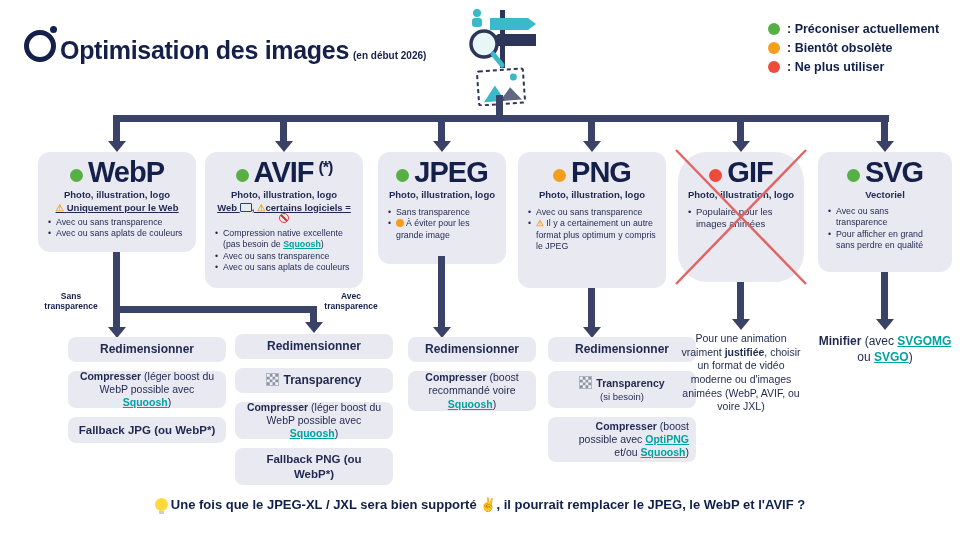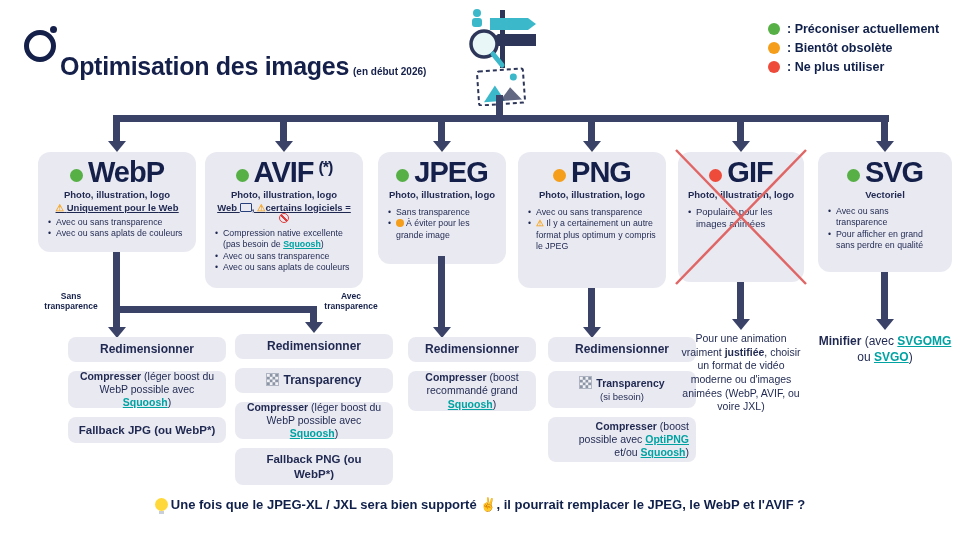--- a/index.html
+++ b/index.html
@@ -1,21 +1,21 @@
 <!DOCTYPE html>
 <html><head>
 <meta charset="utf-8">
 <style>
   html,body{margin:0;padding:0;background:#fff;}
   .canvas{position:relative;width:960px;height:540px;background:#fff;overflow:hidden;
           font-family:"Liberation Sans",sans-serif;color:#1f2850;}
   
   .logo{position:absolute;left:24px;top:30px;width:22px;height:22px;border:5px solid #15204a;border-radius:50%;}
   .logo-dot{position:absolute;left:50px;top:26px;width:7px;height:7px;background:#15204a;border-radius:50%;}
-  .title-wrap{position:absolute;left:60px;top:52px;white-space:nowrap;}
+  .title-wrap{position:absolute;left:60px;top:36px;white-space:nowrap;}
   .title{font-size:25px;font-weight:800;color:#15204a;letter-spacing:-0.3px;}
   .subtitle{font-size:10px;font-weight:700;color:#15204a;margin-left:4px;}
   .legend{position:absolute;left:768px;top:22px;}
   .leg-row{display:flex;align-items:center;gap:7px;font-size:12.5px;font-weight:600;color:#10204a;margin-bottom:5px;}
   .leg-dot{width:12px;height:12px;border-radius:50%;flex:0 0 auto;}
   .c-green{background:#56b046}.c-orange{background:#f59e1b}.c-red{background:#ee4b3b}
   
   .hbar,.vbar{position:absolute;background:#3a4367;}
   .hbar{height:7px;}.vbar{width:7px;}
   .ahead{position:absolute;width:0;height:0;border-left:9px solid transparent;border-right:9px solid transparent;border-top:11px solid #3a4367;}
@@ -159,21 +159,21 @@
       <span class="dot c-orange"></span>
       <span>PNG</span>
     </div>
     <div class="fmt-sub">Photo, illustration, logo</div>
     <div class="bullets" style="margin-top:6px;">
       <div class="bullet">Avec ou sans transparence</div>
       <div class="bullet"><span class="warn">⚠</span> <span>Il y a certainement un autre format plus optimum y compris le JPEG</span></div>
     </div>
   </div>
 
-  <div class="box" style="left:678px;top:152px;width:126px;height:130px;">
+  <div class="box" style="left:678px;top:152px;width:126px;height:130px;border-radius:29px;">
     <div class="fmt-title">
       <span class="dot c-red"></span>
       <span>GIF</span>
     </div>
     <div class="fmt-sub">Photo, illustration, logo</div>
     <div class="bullets" style="margin-top:5px;font-size:9.5px;">
       <div class="bullet">Populaire pour les images animées</div>
     </div>
   </div>
 
@@ -221,21 +221,21 @@
   <div class="act act-bold" style="left:205px;top:368px;width:158px;height:25px;">
     <span><span class="checker"></span><span>Transparency</span></span>
   </div>
   <div class="act" style="left:205px;top:402px;width:158px;height:37px;">
     <span><span class="b">Compresser</span><span> (léger boost du WebP possible avec </span><span class="link">Squoosh</span><span>)</span></span>
   </div>
   <div class="act act-bold" style="left:205px;top:448px;width:158px;height:37px;font-size:11.5px;padding:2px 26px;">Fallback PNG (ou WebP*)</div>
 
   <div class="act act-bold" style="left:378px;top:337px;width:128px;height:25px;">Redimensionner</div>
   <div class="act" style="left:378px;top:371px;width:128px;height:40px;">
-    <span><span class="b">Compresser</span><span> (boost recommandé grand </span><span class="link">Squoosh</span><span>)</span></span>
+    <span><span class="b">Compresser</span><span> (boost recommandé voire </span><span class="link">Squoosh</span><span>)</span></span>
   </div>
 
   <div class="act act-bold" style="left:518px;top:337px;width:148px;height:25px;">Redimensionner</div>
   <div class="act" style="left:518px;top:371px;width:148px;height:37px;">
     <span><span class="checker"></span><span class="b">Transparency</span><br><span style="font-size:9.5px;">(si besoin)</span></span>
   </div>
   <div class="act" style="left:518px;top:417px;width:148px;height:45px;text-align:right;">
     <span><span class="b">Compresser</span><span> (boost possible avec </span><span class="link">OptiPNG</span><span> et/ou </span><span class="link">Squoosh</span><span>)</span></span>
   </div>
 

